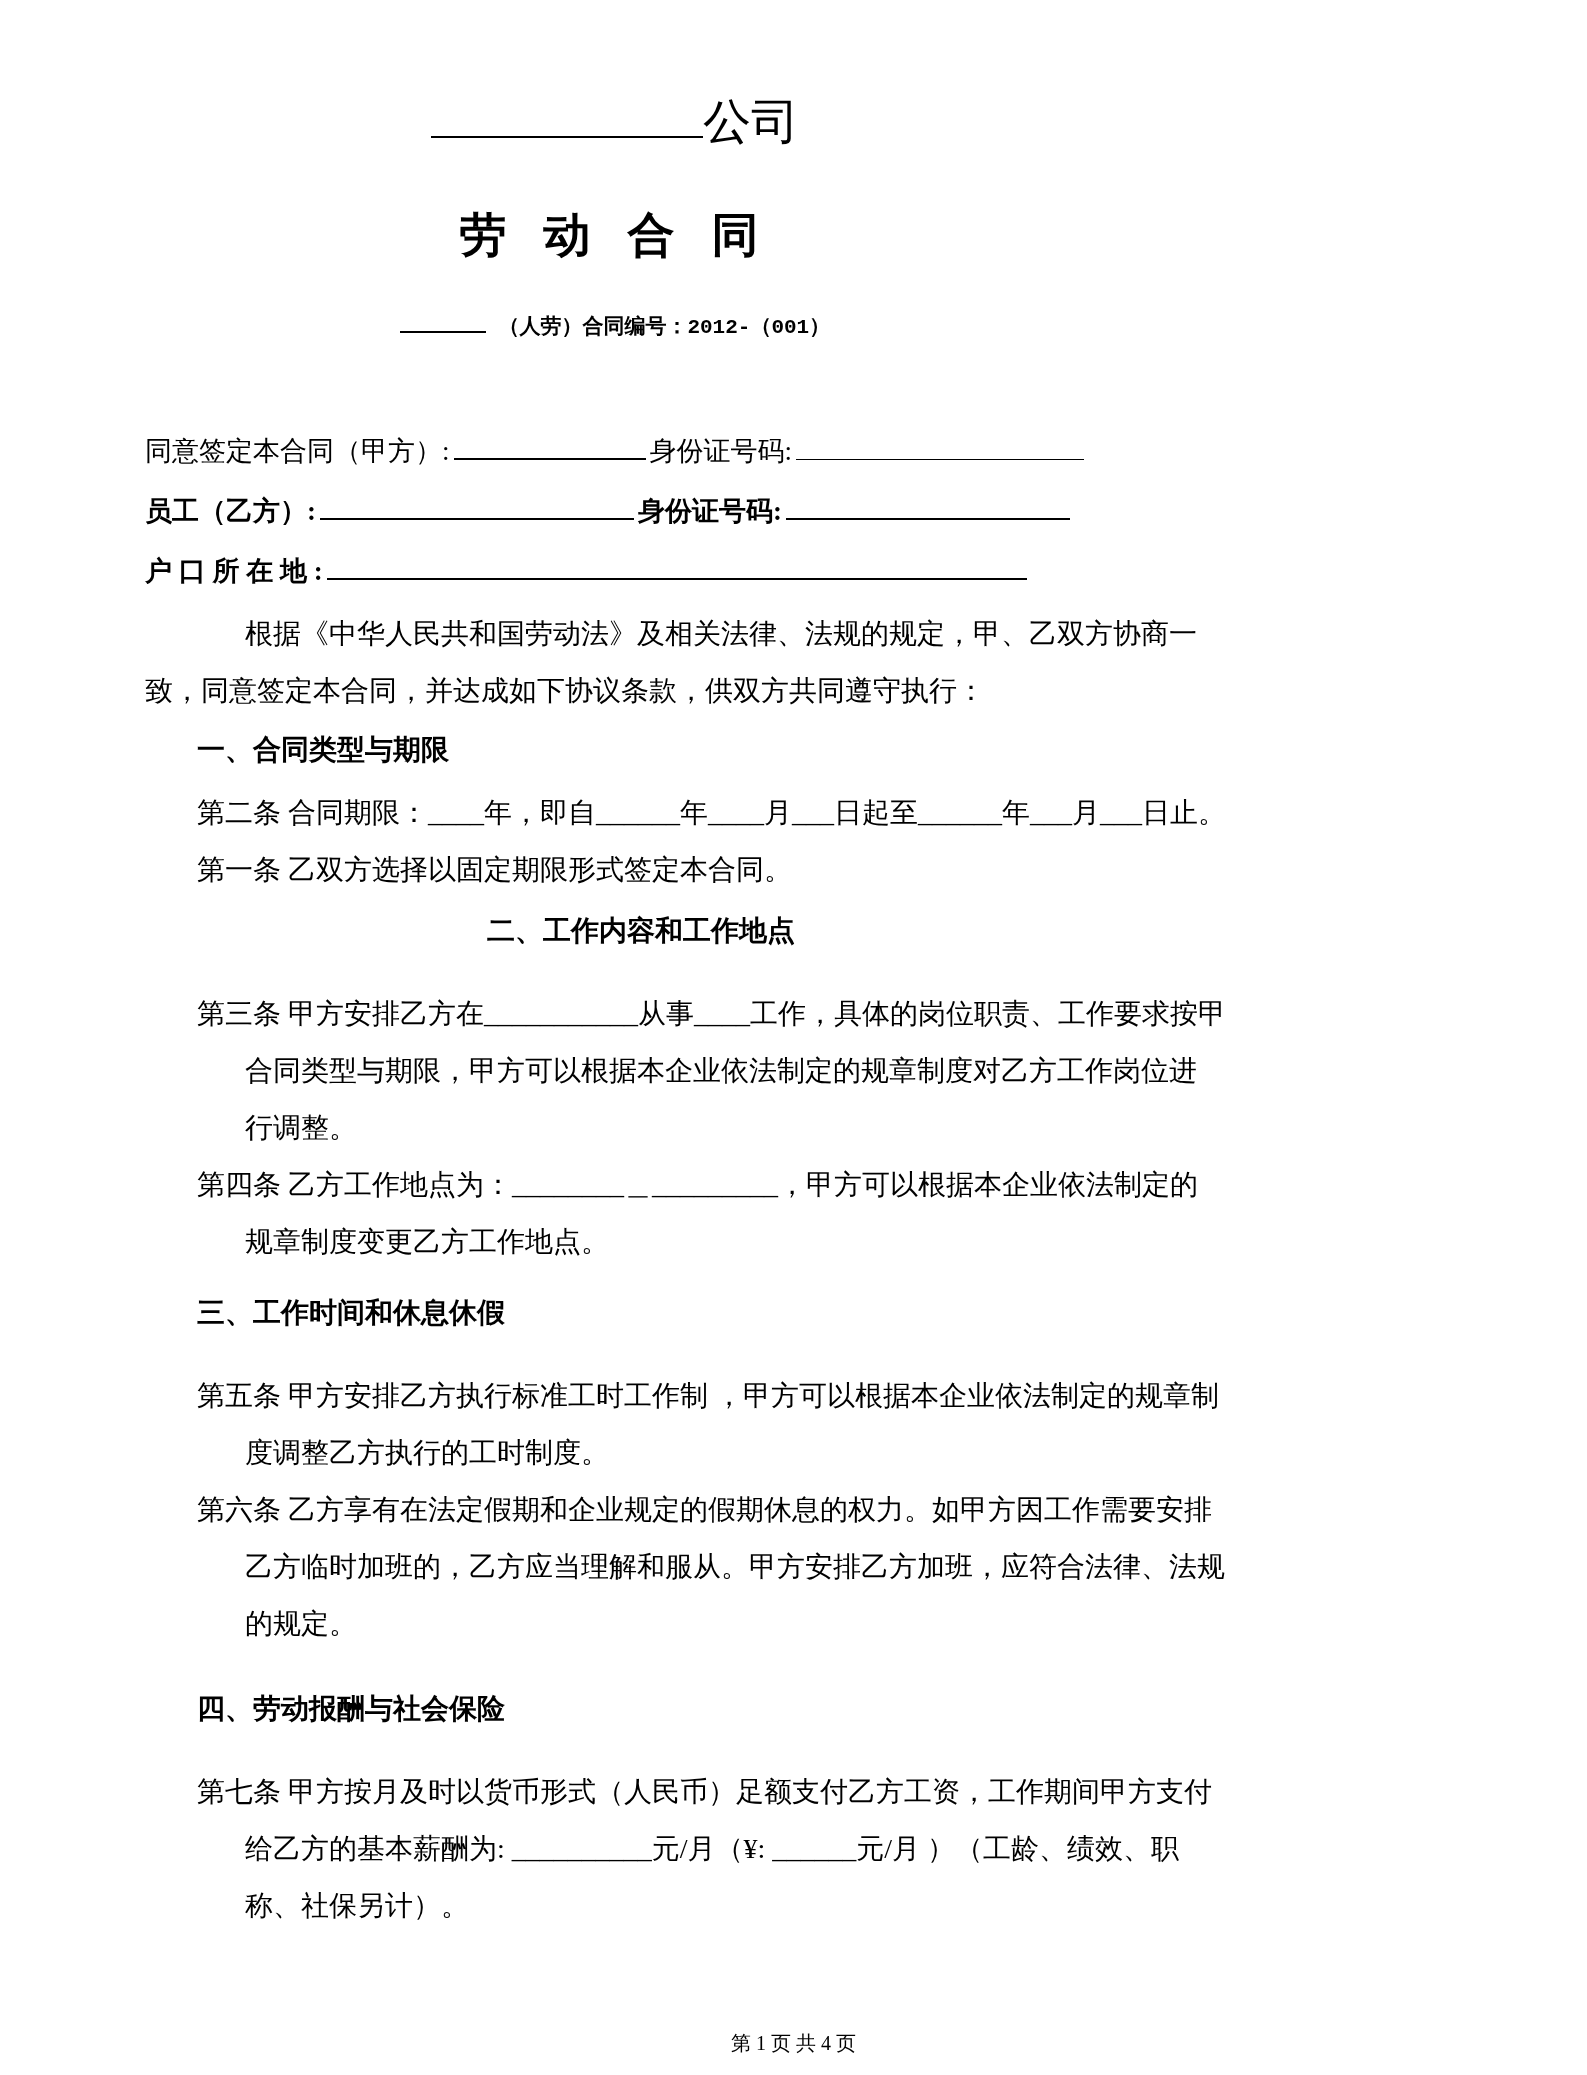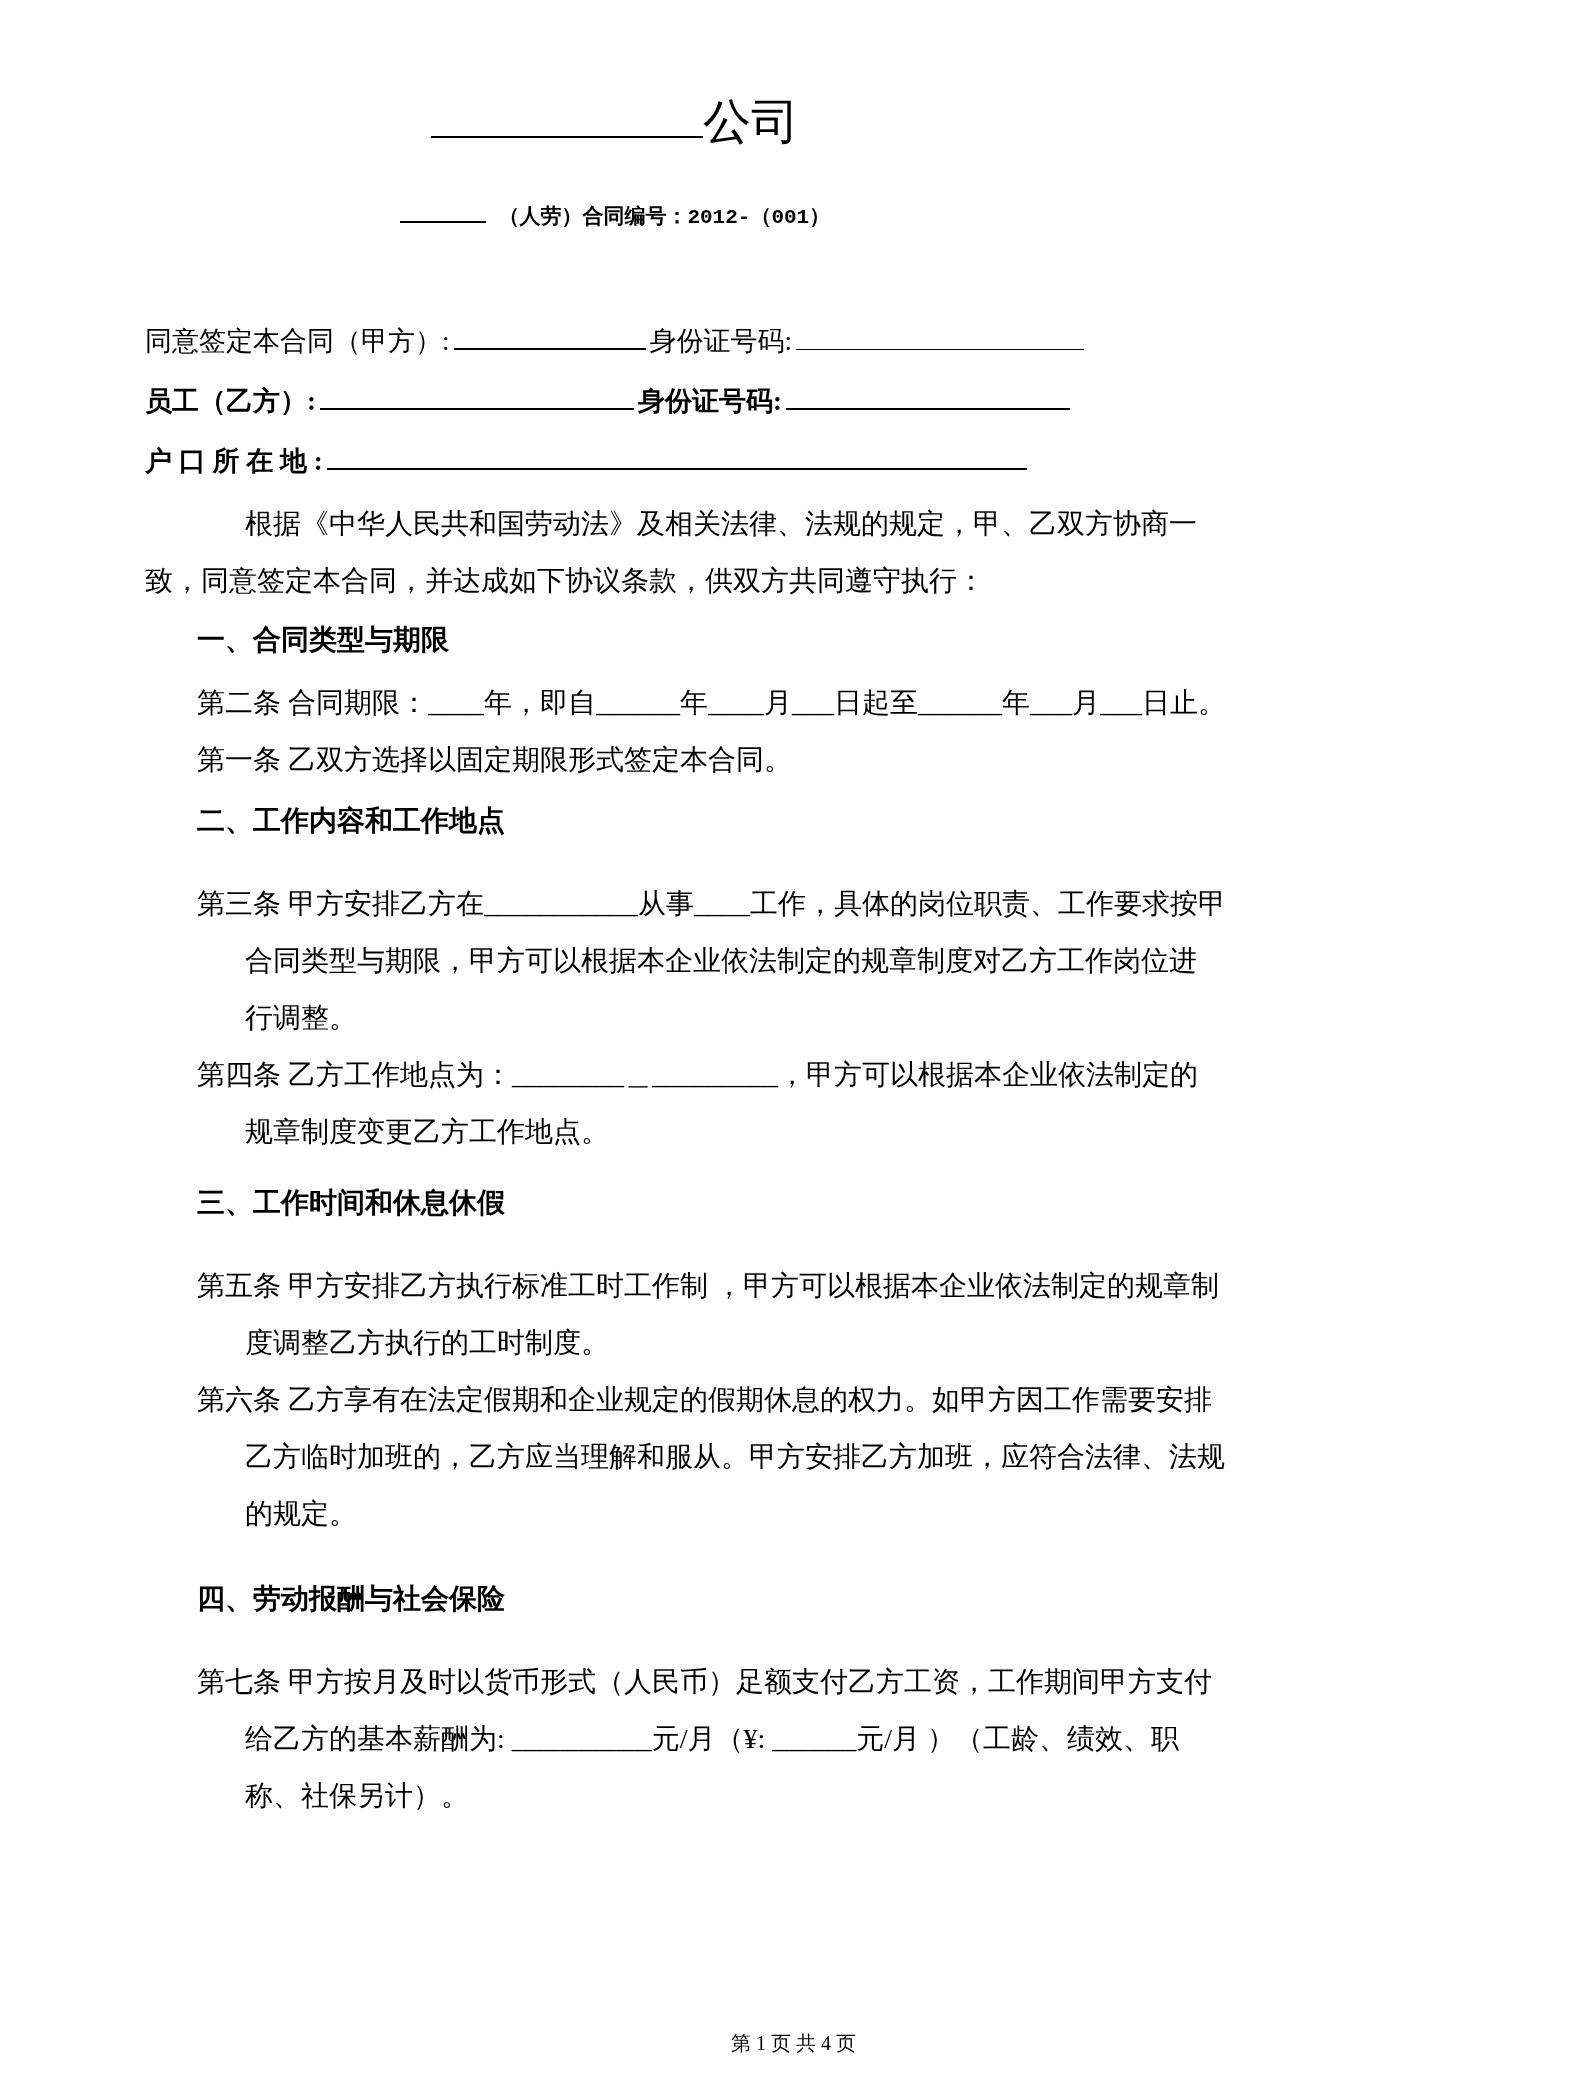--- a/index.html
+++ b/index.html
@@ -76,21 +76,21 @@
     white-space: nowrap;
   }
   .ind-first  { padding-left: 100px; } 
   .ind-clause { padding-left: 52px; }  
   .ind-cont   { padding-left: 100px; } 
   .heading {
     font-weight: bold;
     font-family: "Liberation Serif", serif;
   }
   .h1 { margin-top: 2px;  margin-bottom: 6px; }
-  .h2 { margin-top: 4px;  margin-bottom: 26px; }
+  .h2 { margin-top: 4px;  margin-bottom: 26px; text-align: center; }
   .h3 { margin-top: 14px; margin-bottom: 26px; }
   .h4 { margin-top: 28px; margin-bottom: 26px; }
   
   .footer {
     position: absolute;
     left: 0;
     right: 0;
     bottom: 18px;
     text-align: center;
     font-size: 20px;
@@ -99,20 +99,21 @@
   }
 </style>
 </head>
 <body>
 
 <div class="page">
   <div class="content">
 
     <div class="company-line"><span class="blank company-blank"></span><span>公司</span></div>
 
+    <div class="doc-title">劳 动 合 同</div>
 
     <div class="contract-no-line"><span class="blank contract-no-blank"></span> <span>（人劳）合同编号：2012-（001）</span></div>
 
     <div class="form-block">
       <div class="form-row"><span>同意签定本合同（甲方）:</span><span class="blank fb-r1b1"></span><span>身份证号码:</span><span class="blank fb-r1b2"></span></div>
       <div class="form-row bold"><span>员工（乙方）:</span><span class="blank fb-r3b1"></span><span>身份证号码:</span><span class="blank fb-r3b2"></span></div>
       <div class="form-row bold"><span>户 口 所 在 地 :</span><span class="blank fb-r4b1"></span></div>
     </div>
 
     <div class="body-block">

